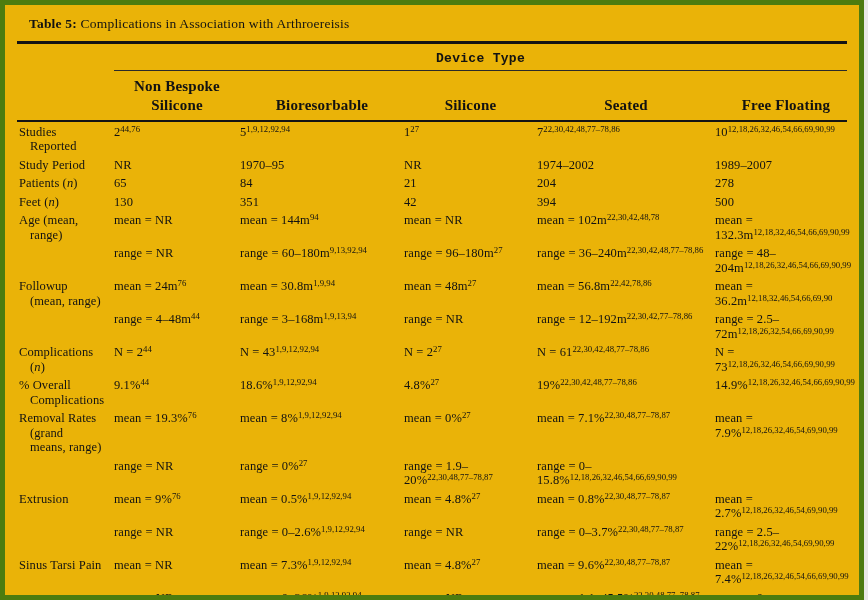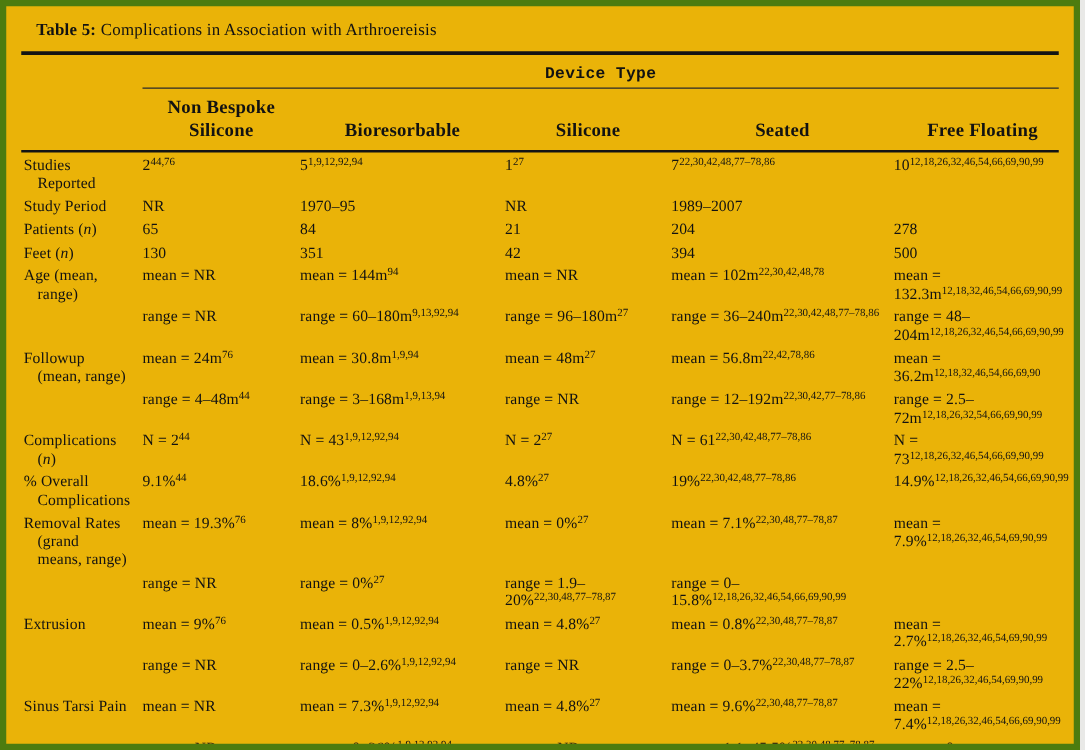--- a/index.html
+++ b/index.html
@@ -106,20 +106,21 @@
         <div class="cell">7<sup>22,30,42,48,77–78,86</sup></div>
         <div class="cell">10<sup>12,18,26,32,46,54,66,69,90,99</sup></div>
       </div>
       <div class="grid row">
         <div class="cell row-label">
           <span class="lbl-line">Study Period</span>
         </div>
         <div class="cell">NR</div>
         <div class="cell">1970–95</div>
         <div class="cell">NR</div>
+        <div class="cell">1974–2002</div>
         <div class="cell">1989–2007</div>
       </div>
       <div class="grid row">
         <div class="cell row-label">
           <span class="lbl-line">Patients (<i>n</i>)</span>
         </div>
         <div class="cell">65</div>
         <div class="cell">84</div>
         <div class="cell">21</div>
         <div class="cell">204</div>

